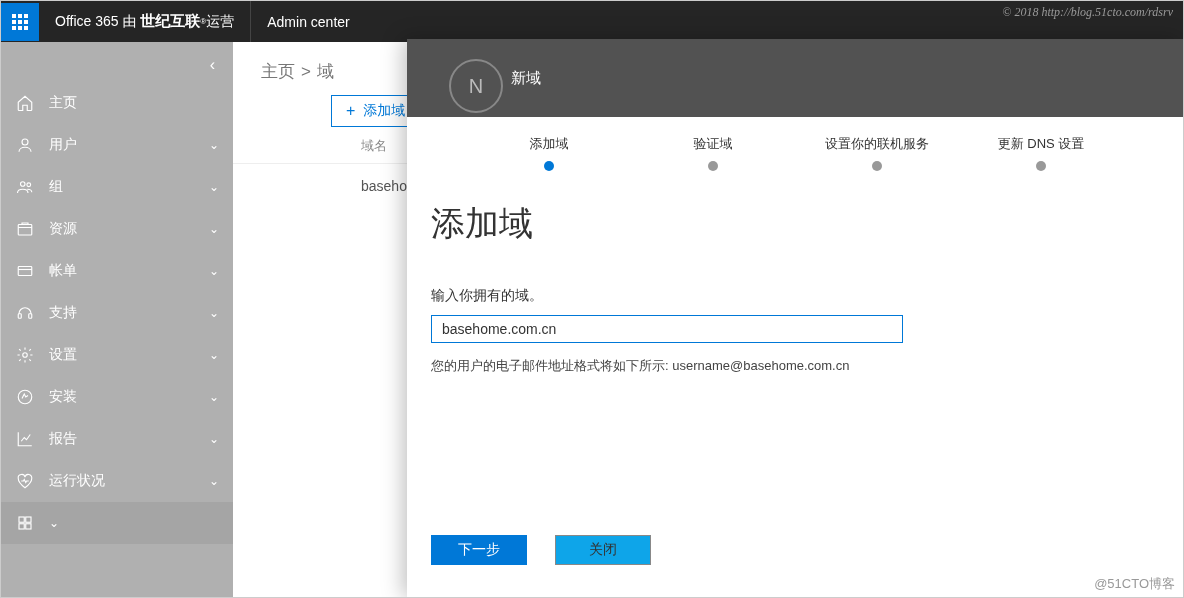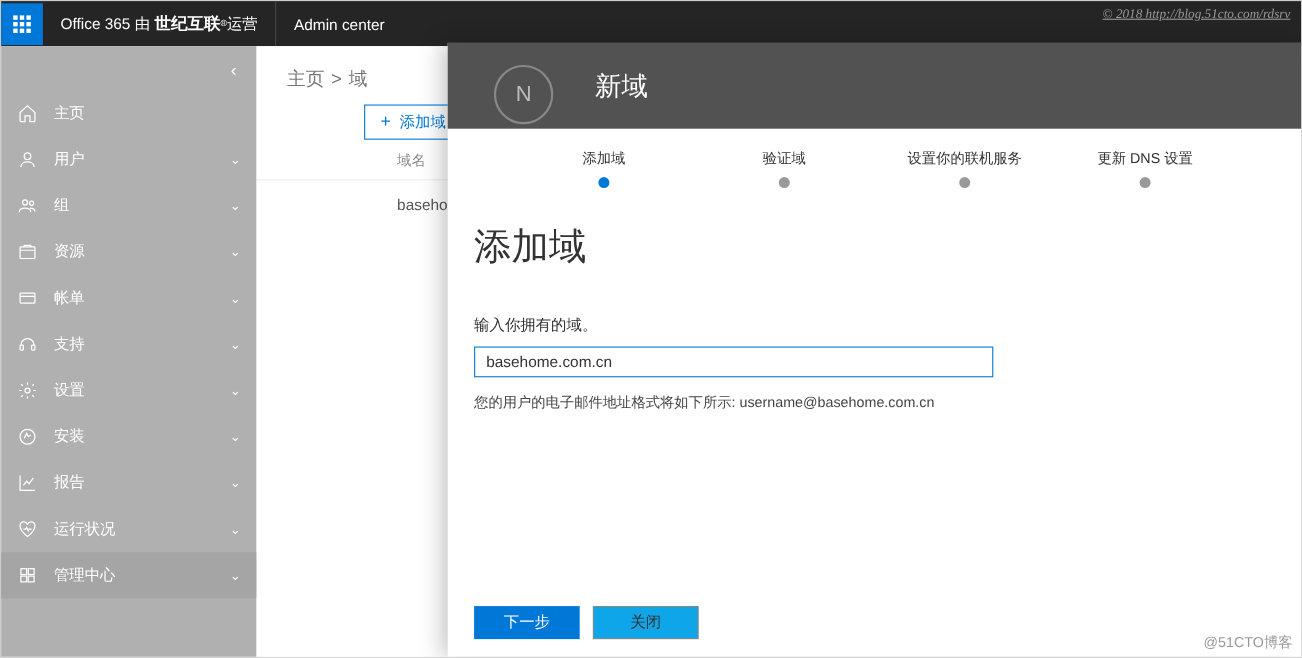--- a/index.html
+++ b/index.html
@@ -5,21 +5,21 @@
     * { margin: 0; padding: 0; box-sizing: border-box; }
     body { font-family: "Segoe UI", "Microsoft YaHei", sans-serif; font-size: 14px; background: #fff; width: 1184px; height: 598px; overflow: hidden; position: relative; border: 1px solid #ccc; }
     
     .topbar { height: 41px; background: #252525; display: flex; align-items: center; color: #fff; }
     .waffle { width: 38px; height: 38px; background: #0078d7; display: flex; align-items: center; justify-content: center; }
     .waffle-grid { display: grid; grid-template-columns: repeat(3, 4px); grid-template-rows: repeat(3, 4px); gap: 2px; }
     .waffle-dot { width: 4px; height: 4px; background: #fff; }
     .brand { padding: 0 16px; font-size: 14px; display: flex; align-items: center; height: 100%; border-right: 1px solid #444; }
     .brand-bold { font-weight: bold; font-size: 15px; }
     .admin-label { padding: 0 16px; font-size: 14px; }
-    .copyright { position: absolute; top: 4px; right: 10px; color: #999; font-size: 12px; font-style: italic; font-family: Georgia, serif; text-decoration: underline; }
+    .copyright { position: absolute; top: 4px; right: 10px; color: #999; font-size: 12px; font-style: italic; font-family: Georgia, serif; }
     
     .main { display: flex; height: calc(100% - 38px); }
     
     .sidebar { width: 232px; background: #b0b0b0; color: #fff; position: relative; }
     .sidebar-collapse { position: absolute; top: 14px; right: 18px; color: #fff; font-size: 16px; }
     .sidebar-items { padding-top: 40px; }
     .sidebar-item { display: flex; align-items: center; height: 42px; padding: 0 14px; cursor: pointer; position: relative; }
     .sidebar-item.darker { background: #a5a5a5; }
     .sidebar-icon { width: 20px; height: 20px; margin-right: 14px; display: flex; align-items: center; justify-content: center; }
     .sidebar-icon svg { stroke: #fff; fill: none; stroke-width: 1.5; }
@@ -35,35 +35,35 @@
     .add-domain-btn .plus { margin-right: 8px; font-size: 16px; }
     
     .domain-table-header { padding: 10px 28px 8px; color: #888; font-size: 13px; border-bottom: 1px solid #eee; }
     .domain-table-header .col-name { margin-left: 100px; }
     .domain-row { padding: 14px 28px; color: #555; }
     .domain-row .cell { margin-left: 100px; }
     
     .panel { position: absolute; top: 38px; right: 0; bottom: 0; width: 776px; background: #fff; box-shadow: -4px 0 20px rgba(0,0,0,0.25); display: flex; flex-direction: column; }
     .panel-header { height: 78px; background: #525252; display: flex; align-items: center; padding: 0 24px; position: relative; }
     .panel-badge { width: 54px; height: 54px; border-radius: 50%; border: 2px solid #888; background: #525252; display: flex; align-items: center; justify-content: center; color: #bbb; font-size: 20px; position: absolute; top: 20px; left: 42px; }
-    .panel-title { color: #fff; font-size: 24px; margin-left: 110px; }
+    .panel-title { color: #fff; font-size: 15px; margin-left: 80px; }
     
     .stepper { display: flex; justify-content: space-around; padding: 18px 60px 10px; font-size: 13px; color: #333; }
     .step { text-align: center; flex: 1; }
     .step-label { margin-bottom: 8px; }
     .step-dot { width: 10px; height: 10px; border-radius: 50%; background: #999; margin: 0 auto; }
     .step.active .step-dot { background: #0078d7; }
     
     .panel-body { padding: 20px 24px 0; flex: 1; }
     .panel-heading { font-size: 34px; font-weight: 300; color: #333; margin-bottom: 40px; }
     .field-label { font-size: 14px; color: #333; margin-bottom: 10px; }
     .domain-input { width: 472px; border: 1px solid #0078d7; padding: 5px 10px; font-size: 14px; outline: none; color: #333; margin-bottom: 14px; font-family: inherit; }
     .hint-text { font-size: 13px; color: #444; }
     
-    .panel-footer { padding: 18px 24px 16px; display: flex; gap: 12px; }
+    .panel-footer { padding: 18px 24px 32px; display: flex; gap: 28px; }
     .btn-primary { background: #0078d7; color: #fff; border: none; padding: 6px 0; width: 96px; font-size: 14px; cursor: pointer; font-family: inherit; }
     .btn-secondary { background: #0ea5e9; color: #333; border: 1px solid #888; padding: 5px 0; width: 96px; font-size: 14px; cursor: pointer; font-family: inherit; }
     
     .watermark { position: absolute; bottom: 4px; right: 8px; color: #999; font-size: 13px; }
   </style>
 </head>
 <body>
 
 <div class="topbar">
   <div class="waffle">
@@ -192,21 +192,20 @@
   </div>
         <div class="sidebar-item darker">
     <span class="sidebar-icon">
             <svg width="18" height="18" viewBox="0 0 24 24" fill="#fff" stroke="none">
               <rect x="4" y="4" width="7" height="7"></rect>
               <rect x="13" y="4" width="7" height="7"></rect>
               <rect x="4" y="13" width="7" height="7"></rect>
               <rect x="13" y="13" width="7" height="7"></rect>
             </svg>
           </span>
-    <span class="sidebar-label">管理中心</span>
     <span class="sidebar-chevron">⌄</span>
   </div>
       </div>
   </div>
 
   <div class="content">
     <div class="breadcrumb-row">
       <span>主页</span>
       <span class="breadcrumb-sep">&gt;</span>
       <span>域</span>

